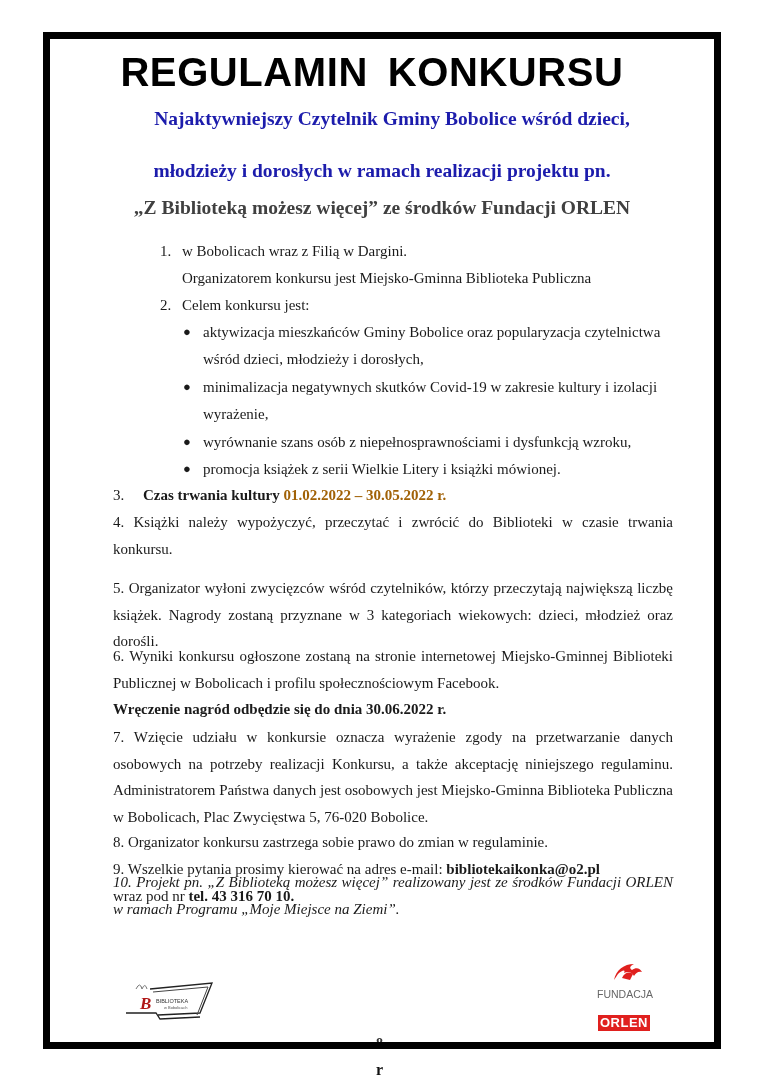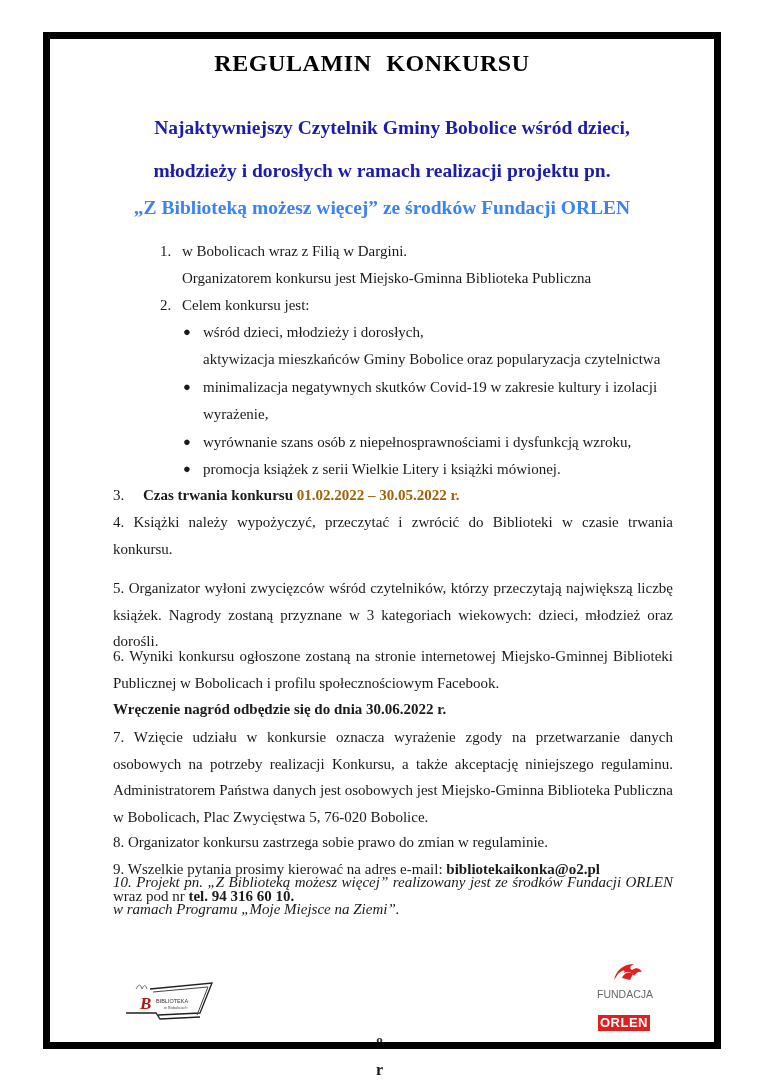--- a/index.html
+++ b/index.html
@@ -6,31 +6,31 @@
     html, body { width: 764px; height: 1080px; background: #ffffff; overflow: hidden; }
     body { position: relative; font-family: "Liberation Serif", "DejaVu Serif", serif; color: #111111; }
 
     .frame {
       position: absolute; left: 43px; top: 32px; width: 678px; height: 1017px;
       border: 7px solid #000000; background: #ffffff;
     }
 
     .title {
       position: absolute; left: 0; top: 50px; width: 744px; text-align: center;
-      font-family: Liberation Serif, serif; font-weight: bold;
-      font-size: 24px; letter-spacing: 0.6px; color: #000000; word-spacing: 8px;
+      font-family: Liberation Sans, sans-serif; font-weight: bold;
+      font-size: 40px; letter-spacing: 0.6px; color: #000000; word-spacing: 8px;
     }
 
     .subtitle {
       position: absolute; left: 0; width: 764px; text-align: center;
       font-family: "Liberation Serif", "DejaVu Serif", serif; font-weight: bold; font-size: 19.5px;
     }
-    .sub1 { top: 117px; color: #1c1cac; padding-left: 20px; }
+    .sub1 { top: 108px; color: #1c1cac; padding-left: 20px; }
     .sub2 { top: 160px; color: #1c1cac; }
-    .sub3 { top: 197px; color: #3b82f6; }
+    .sub3 { top: 197px; color: #404040; }
 
     .body-text { font-size: 15px; line-height: 26.5px; color: #1a1a1a; }
 
     .num-item { position: absolute; left: 160px; width: 520px; }
     .num-item .n { position: absolute; left: 0; top: 0; }
     .num-item .t { display: block; margin-left: 22px; }
 
     .bullet-item { position: absolute; left: 183px; width: 492px; }
     .bullet-item .b { position: absolute; left: 0; top: 0; font-size: 13px; }
     .bullet-item .t { display: block; margin-left: 20px; }
@@ -80,60 +80,60 @@
   <span class="t">Organizatorem konkursu jest Miejsko-Gminna Biblioteka Publiczna</span>
 </div>
 
 <div class="num-item body-text" style="top:292px;">
   <span class="n">2.</span>
   <span class="t">Celem konkursu jest:</span>
 </div>
 
 <div class="bullet-item body-text" style="top:319px;">
   <span class="b">●</span>
+  <span class="t">aktywizacja mieszkańców Gminy Bobolice oraz popularyzacja czytelnictwa</span>
   <span class="t">wśród dzieci, młodzieży i dorosłych,</span>
-  <span class="t">aktywizacja mieszkańców Gminy Bobolice oraz popularyzacja czytelnictwa</span>
 </div>
 
 <div class="bullet-item body-text" style="top:374px;">
   <span class="b">●</span>
   <span class="t">minimalizacja negatywnych skutków Covid-19 w zakresie kultury i izolacji</span>
   <span class="t">wyrażenie,</span>
 </div>
 
 <div class="bullet-item body-text" style="top:429px;">
   <span class="b">●</span>
   <span class="t">wyrównanie szans osób z niepełnosprawnościami i dysfunkcją wzroku,</span>
 </div>
 
 <div class="bullet-item body-text" style="top:456px;">
   <span class="b">●</span>
   <span class="t">promocja  książek z serii Wielkie Litery i książki mówionej.</span>
 </div>
 
 <div class="para body-text p3" style="top:482px;">
-  <span class="n">3.</span><span class="bold">Czas trwania konkursu</span> <span class="bold red">01.02.2022 – 30.05.2022 r.</span>
+  <span class="n">3.</span><span class="bold">Czas trwania kultury</span> <span class="bold red">01.02.2022 – 30.05.2022 r.</span>
 </div>
 
 <div class="para body-text" style="top:509px;">4.  Książki należy wypożyczyć, przeczytać i zwrócić do Biblioteki w czasie trwania konkursu.</div>
 
 <div class="para body-text" style="top:563px;margin-top:12px;">5.  Organizator wyłoni zwycięzców wśród czytelników, którzy przeczytają największą liczbę książek. Nagrody zostaną przyznane w 3 kategoriach wiekowych:  dzieci, młodzież oraz dorośli.</div>
 
 <div class="para body-text" style="top:643px;">
   <span>6. Wyniki konkursu ogłoszone zostaną na stronie internetowej Miejsko-Gminnej Biblioteki Publicznej w Bobolicach i profilu społecznościowym Facebook.</span>
   <span class="bold" style="display:block;">Wręczenie nagród odbędzie się do dnia 30.06.2022 r.</span>
 </div>
 
 <div class="para body-text" style="top:724px;">7. Wzięcie udziału w konkursie oznacza wyrażenie zgody na przetwarzanie danych osobowych na potrzeby realizacji Konkursu, a także akceptację niniejszego regulaminu. Administratorem Państwa danych jest osobowych jest Miejsko-Gminna Biblioteka Publiczna w Bobolicach, Plac Zwycięstwa 5, 76-020 Bobolice.</div>
 
 <div class="para body-text" style="top:829px;">8.  Organizator konkursu zastrzega sobie prawo do zmian w regulaminie.</div>
 
 <div class="para body-text" style="top:856px;">
   <span>9.  Wszelkie pytania prosimy kierować na adres e-mail: </span><span class="bold">bibliotekaikonka@o2.pl</span>
-  <span style="display:block;"><span>wraz pod nr </span><span class="bold">tel. 94 316 60 10.</span></span>
+  <span style="display:block;"><span>wraz pod nr </span><span class="bold">tel. 43 316 70 10.</span></span>
 </div>
 
 <div class="para body-text" style="top:869px;font-style:italic;">10. Projekt pn. „Z Biblioteką możesz więcej” realizowany jest ze środków Fundacji ORLEN w ramach Programu „Moje Miejsce na Ziemi”.</div>
 
 <div class="logo-lib">
   <svg width="100" height="45" viewBox="0 0 100 45">
     <path d="M28 14 L90 8 L78 38 L36 40" fill="none" stroke="#222" stroke-width="1.3"></path>
     <path d="M31 17 L86 12 L75 40" fill="none" stroke="#444" stroke-width="1"></path>
     <path d="M4 38 L34 38 L38 44 L78 42" fill="none" stroke="#222" stroke-width="1.3"></path>
     <path d="M14 14 q4 -8 6 0 q3 -7 5 0" fill="none" stroke="#777" stroke-width="1"></path>

